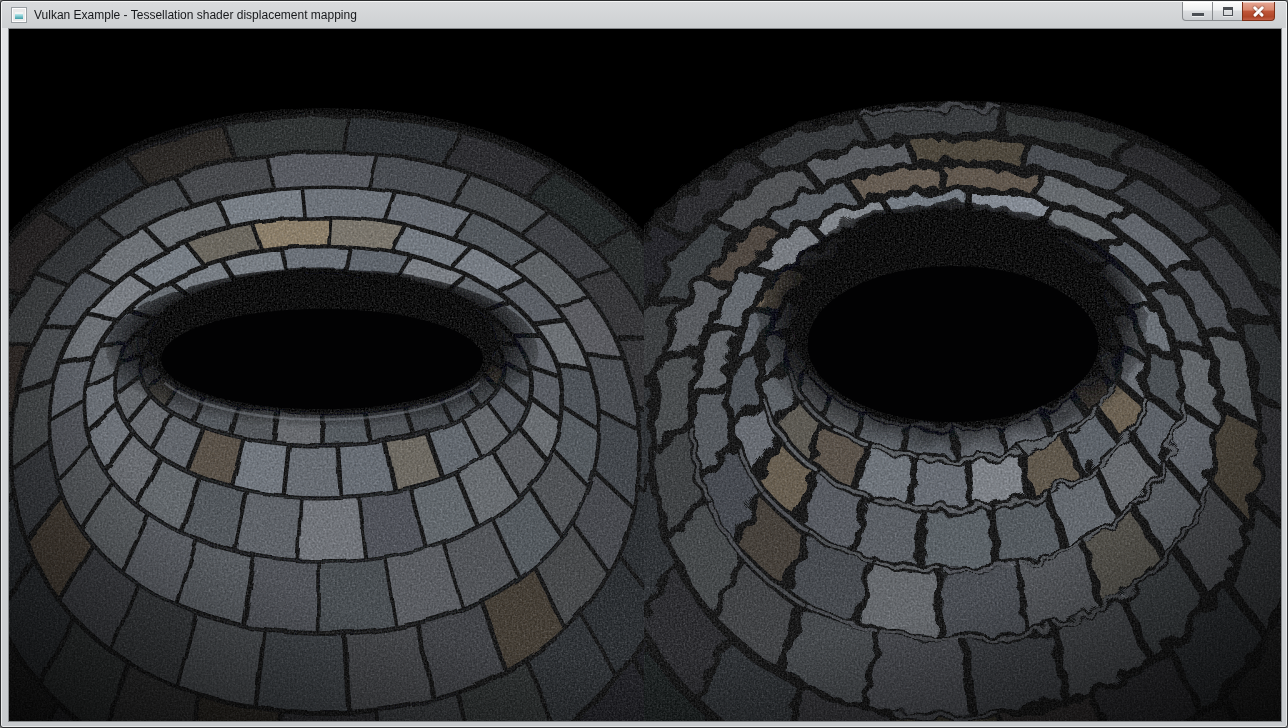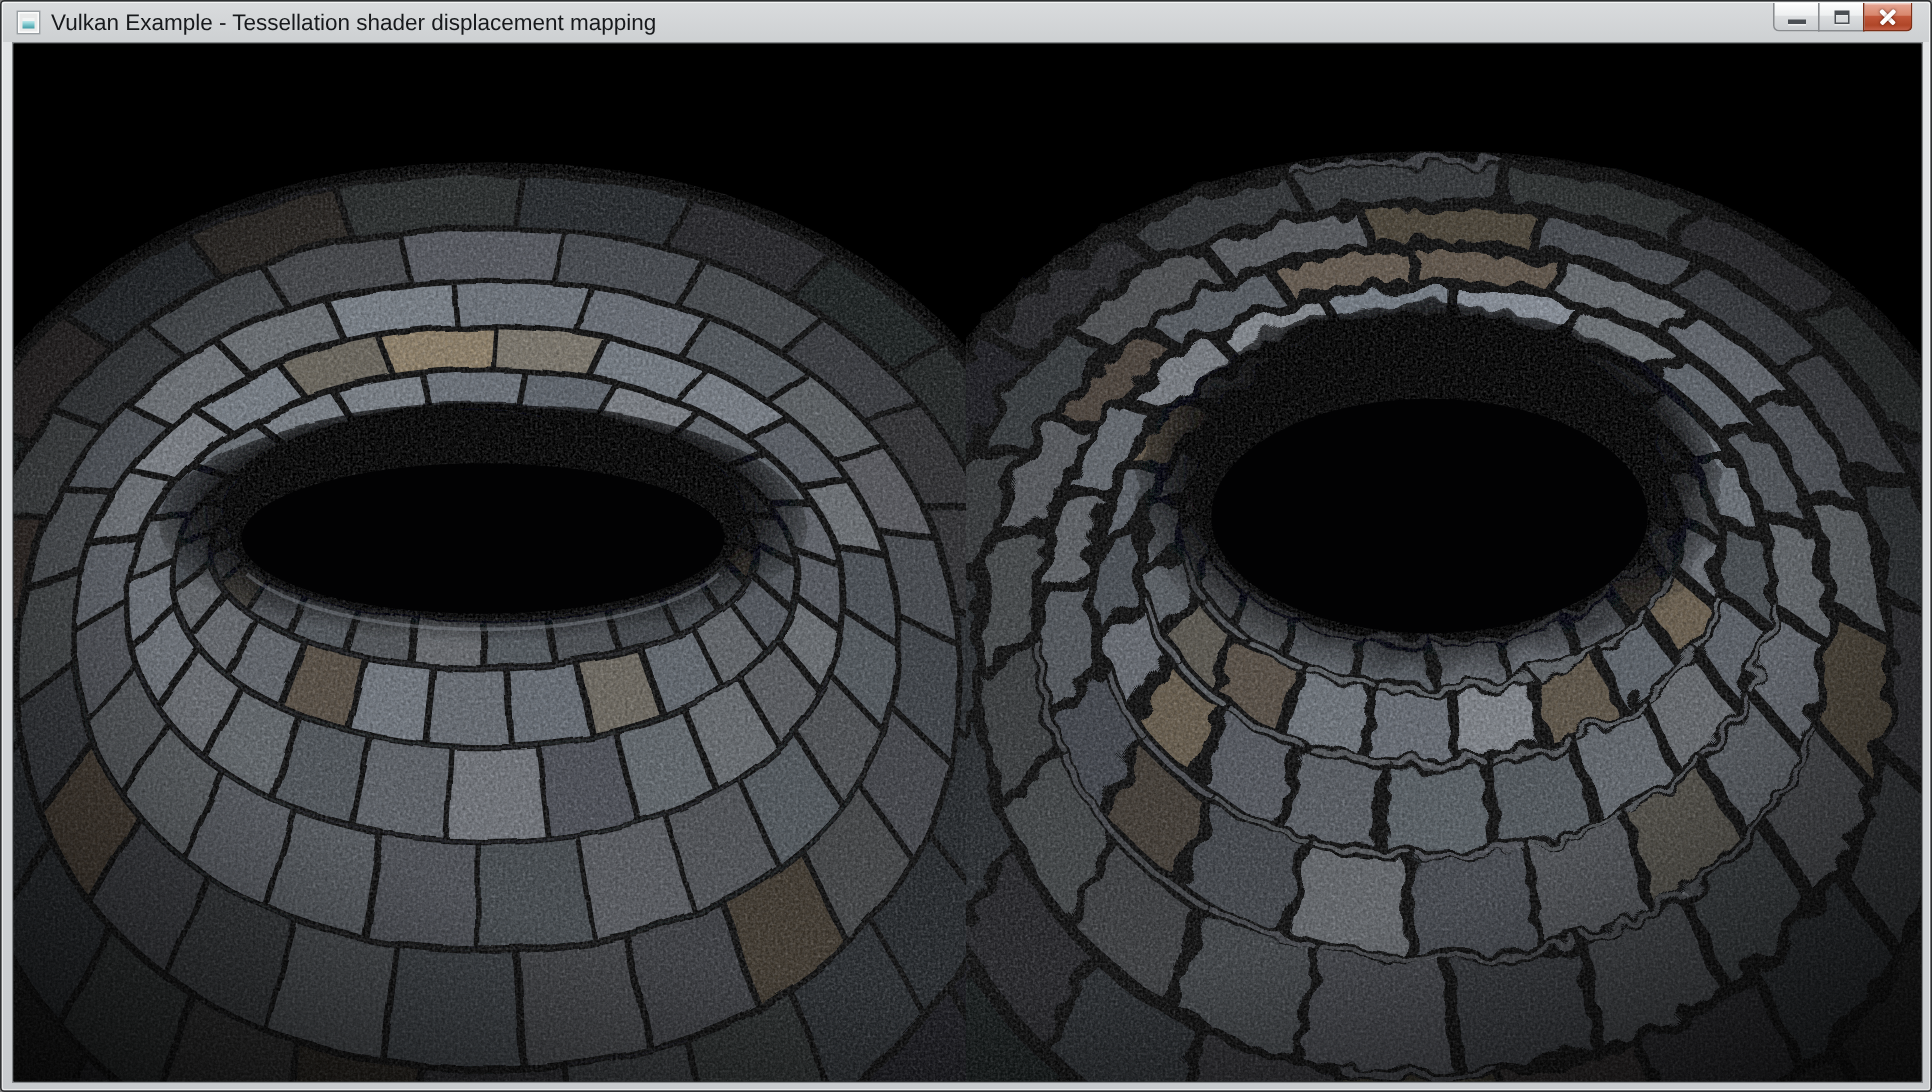--- a/index.html
+++ b/index.html
@@ -10,21 +10,21 @@
           box-shadow:inset 0 0 0 1px rgba(255,255,255,.6);}
   .titlebar{position:absolute;left:1px;top:1px;right:1px;height:26px;
             display:flex;align-items:center;padding-left:9px;gap:7px;
             background:linear-gradient(#d9dbdd,#cdd0d2);border-radius:2px 2px 0 0;}
   .app-icon{width:16px;height:16px;flex:0 0 16px;position:relative;
             background:#e9eaea;border:1px solid #9aa0a4;box-sizing:border-box;
             box-shadow:inset 0 0 0 1px #fdfdfd;}
   .app-icon .pane{position:absolute;left:3px;top:4px;right:3px;bottom:3px;
             background:linear-gradient(180deg,#bfe9ec 0%,#7fc9cf 45%,#3f9aa4 100%);
             border-top:2px solid #f2f4f4;}
-  .title-text{font-size:15px;color:#17191c;white-space:nowrap;}
+  .title-text{font-size:12px;color:#17191c;white-space:nowrap;}
   .controls{position:absolute;top:1px;right:12px;height:19px;display:flex;}
   .wbtn{width:31px;height:19px;box-sizing:border-box;border:1px solid #898c8f;border-top:none;
         margin-left:-1px;display:flex;align-items:center;justify-content:center;
         background:linear-gradient(#fcfcfc,#eef0f1 45%,#dcdee0 50%,#cbced1);
         box-shadow:inset 0 1px 0 rgba(255,255,255,.9);cursor:default;}
   .wbtn.min{border-radius:0 0 0 4px;}
   .wbtn.close{width:33px;border-radius:0 0 4px 0;border-color:#7c2f16;
         background:linear-gradient(#e7a896,#d8876d 45%,#c1573a 50%,#b04628 82%,#c25f47);
         box-shadow:inset 0 1px 0 rgba(255,255,255,.45);}
   .glyph-min{width:12px;height:3px;background:#4b4f54;margin-top:7px;

